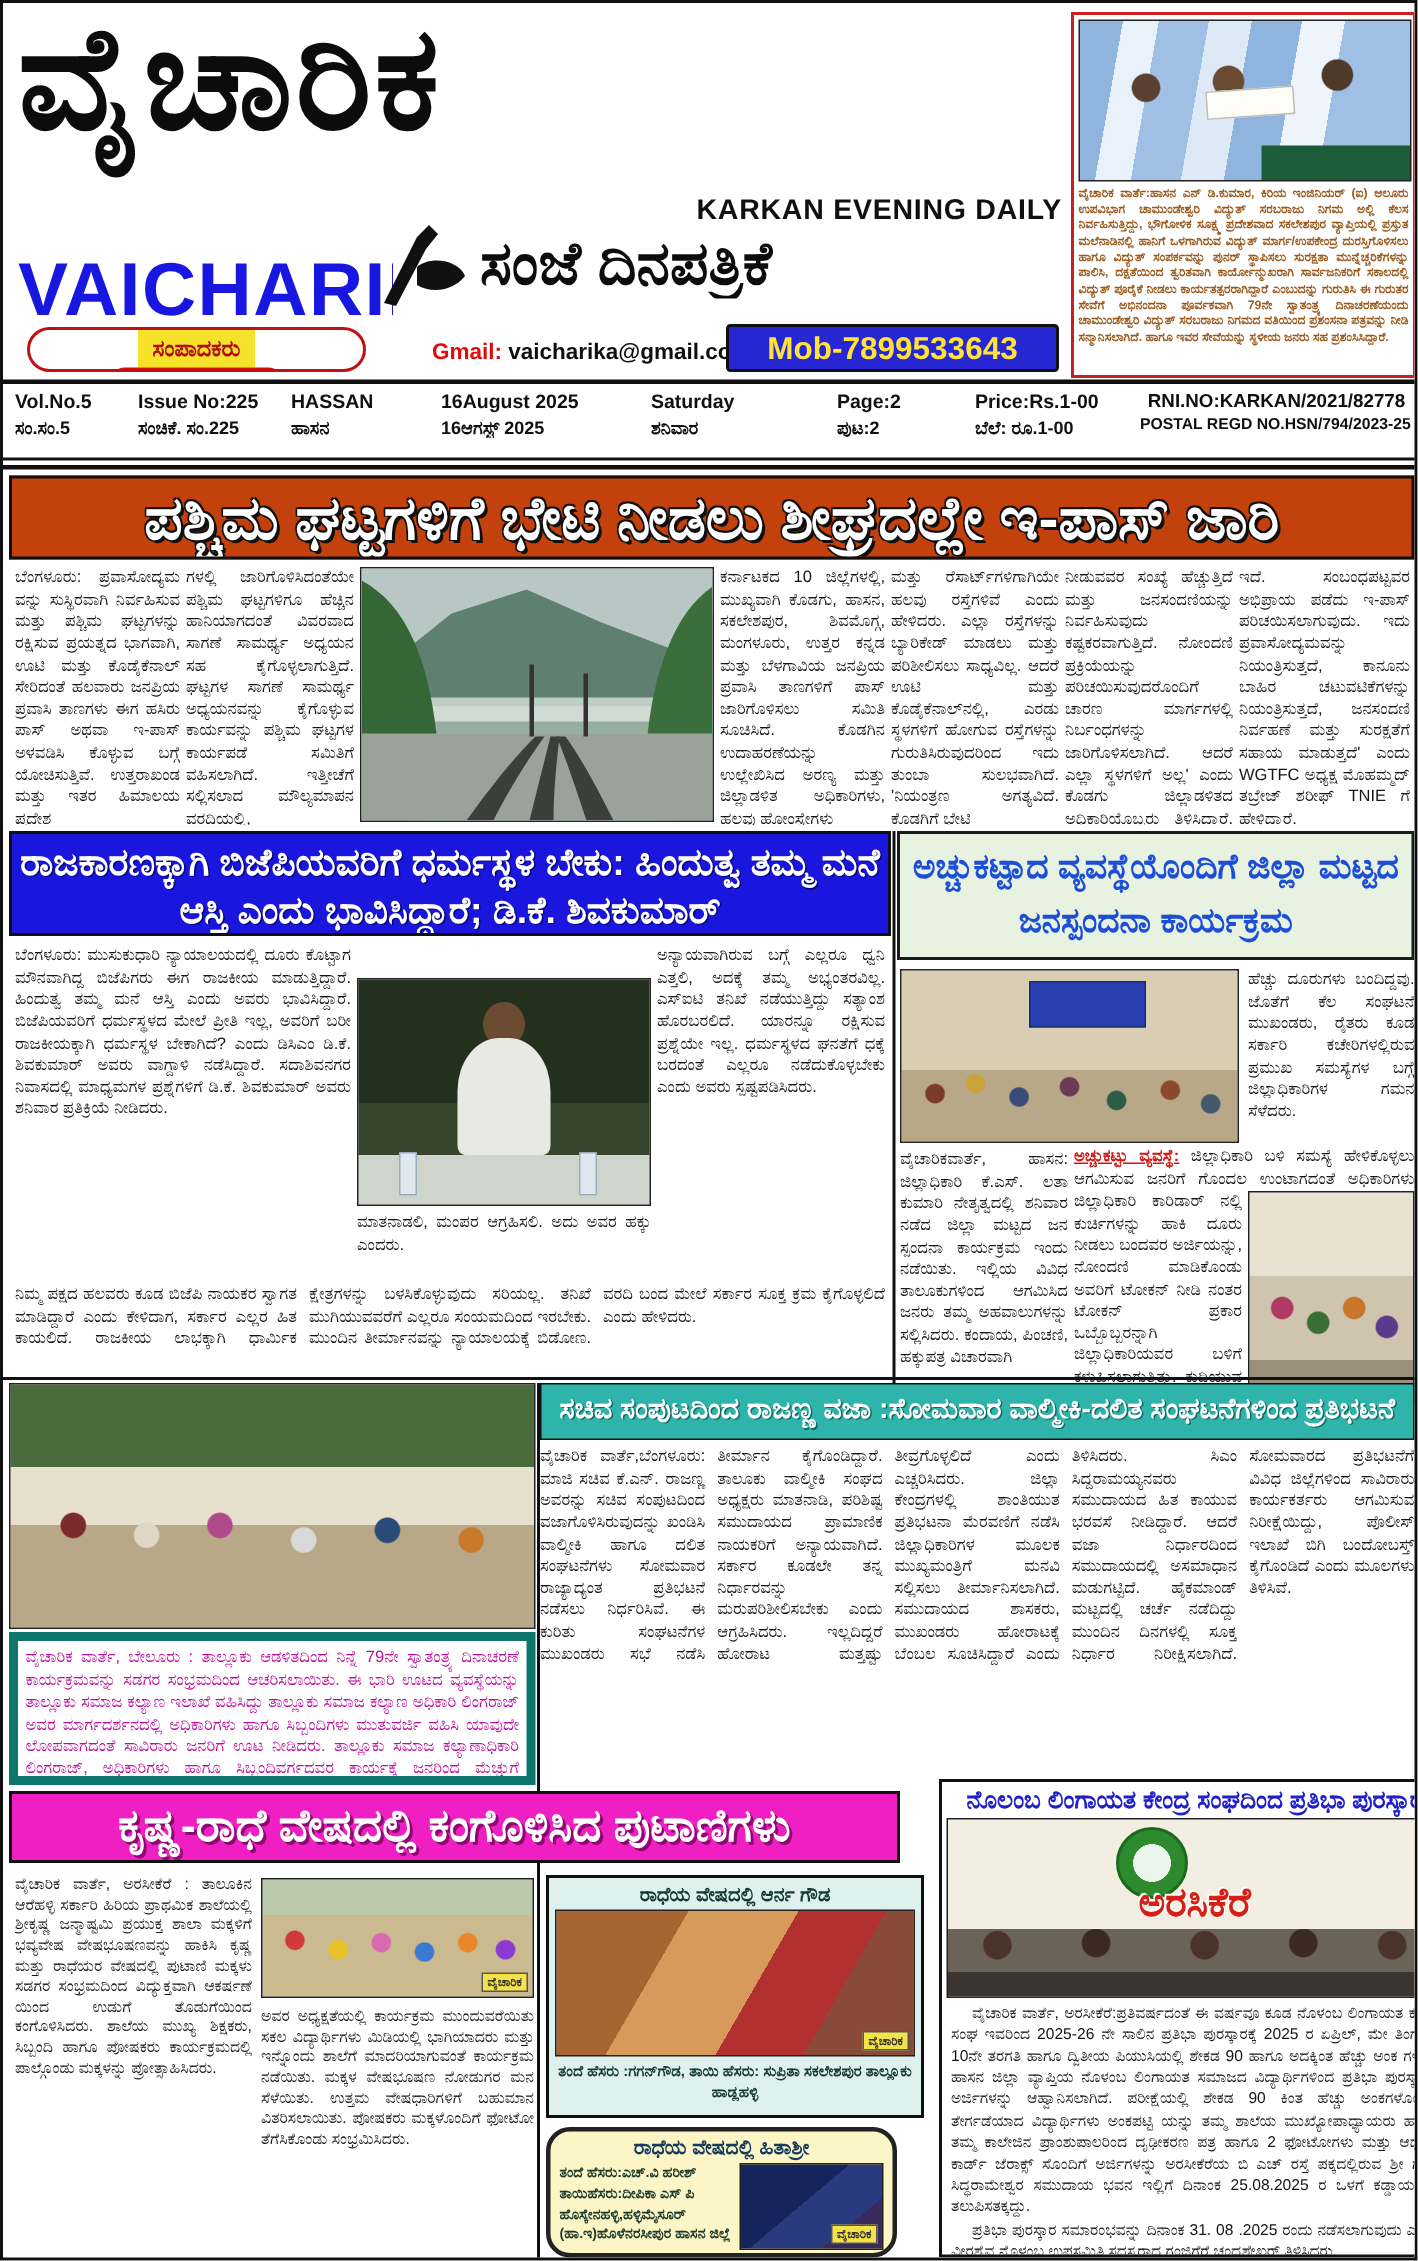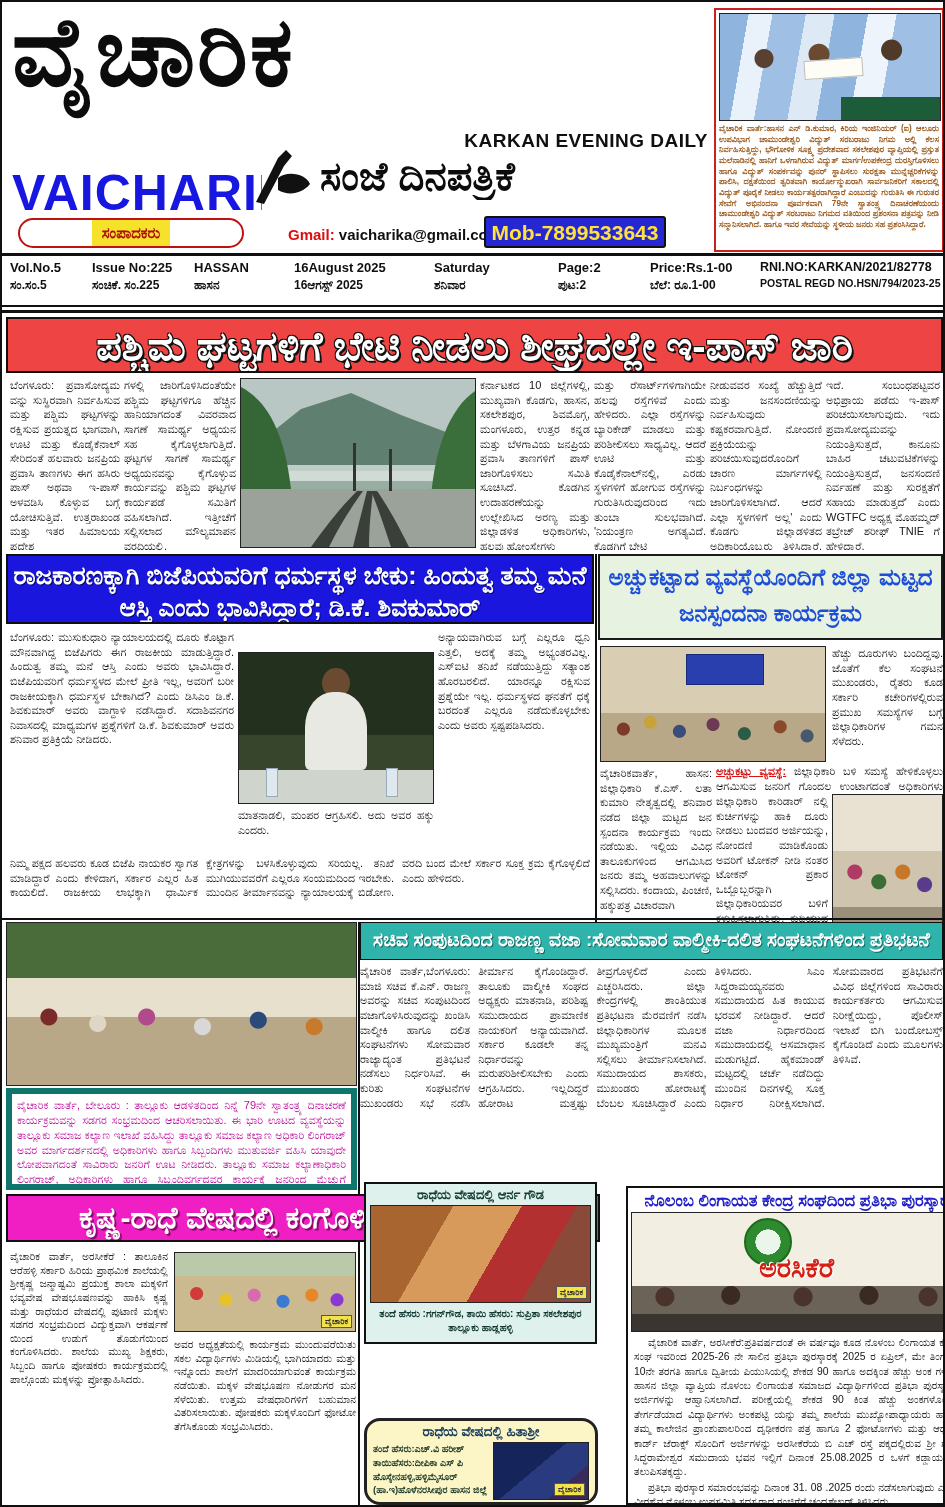--- a/index.html
+++ b/index.html
@@ -21,23 +21,23 @@
   .ed-name{background:#d81108;color:#fff;font-weight:bold;font-size:15px;padding:4px 12px;border-radius:14px;}
   .gmail-line{font-size:15px;font-weight:bold;color:#101010;}
   .gmail-line .red{color:#e00b0b;}
   .mob-box{background:#2626d2;border:2px solid #101010;color:#ffe23a;font-weight:bold;font-size:21px;
            text-align:center;line-height:30px;border-radius:3px;}
   .m-photo-box{border:2px solid #c92020;padding:3px;background:#fff;}
   .m-caption{font-size:8.2px;line-height:1.3;color:#9a5a1d;font-weight:bold;text-align:justify;margin-top:3px;}
   
   .info-cell .r1{font-size:13px;font-weight:bold;color:#101010;white-space:nowrap;}
   .info-cell .r2{font-size:12px;font-weight:bold;color:#101010;white-space:nowrap;margin-top:3px;}
-  .info-cell.small .r1{font-size:12.5px;} .info-cell.small .r2{font-size:10.5px;}
-  
-  .banner-red{background:#ef4444;border:2px solid #101010;color:#fff;font-weight:bold;font-size:40px;
+  .info-cell.small .r1{font-size:12.5px;text-align:center;} .info-cell.small .r2{font-size:10.5px;}
+  
+  .banner-red{background:#c2410c;border:2px solid #101010;color:#fff;font-weight:bold;font-size:40px;
               text-align:center;line-height:54px;white-space:nowrap;
               text-shadow:2px 2px 0 #101010,-1px -1px 0 #101010,1px -1px 0 #101010,-1px 1px 0 #101010;}
   .head-blue{background:#1b16dd;border:2px solid #101010;color:#fff;font-weight:bold;font-size:25px;
              text-align:center;line-height:1.28;padding-top:3px;
              text-shadow:1px 1px 0 #00087a;}
   .head-green{background:#e8f2e0;border:2px solid #1a1a1a;color:#1d4ed8;font-weight:bold;font-size:23px;
               text-align:center;line-height:1.55;padding-top:4px;}
   .head-teal{background:#2eb4ab;border:1px solid #101010;color:#fff;font-weight:bold;font-size:19px;
              text-align:center;line-height:34px;white-space:nowrap;text-shadow:1px 1px 0 #0c6b64;}
   .head-pink{background:#f01fc4;border:2px solid #101010;color:#fff;font-weight:bold;font-size:30px;
@@ -137,21 +137,21 @@
   <div class="abs m-tag-kn" style="left:318px;top:152px;width:392px;">ಸಂಜೆ ದಿನಪತ್ರಿಕೆ</div>
 
   <div class="abs ed-box" style="left:16px;top:216px;width:226px;">
     <span class="ed-label">ಸಂಪಾದಕರು</span>
     <span class="ed-name">ವೆಂಕಟೇಶ್ ಬಿ.ಎಸ್.</span>
   </div>
   <div class="abs gmail-line" style="left:286px;top:224px;width:240px;">
     <span class="red">Gmail:</span>
     <span>vaicharika@gmail.com</span>
   </div>
-  <div class="abs mob-box" style="left:482px;top:214px;width:182px;height:32px;">Mob-7899533643</div>
+  <div class="abs mob-box" style="left:482px;top:214px;width:222px;height:32px;">Mob-7899533643</div>
 
   <div class="abs m-photo-box" style="left:712px;top:6px;width:230px;height:244px;">
     <div class="photo cert-photo" style="position:relative;width:100%;height:106px;">
       <div class="cert-paper"></div>
       <div class="cert-table"></div>
     </div>
     <div class="m-caption">ವೈಚಾರಿಕ ವಾರ್ತೆ:ಹಾಸನ ಎನ್ ಡಿ.ಕುಮಾರ, ಕಿರಿಯ ಇಂಜಿನಿಯರ್ (ಐ) ಆಲೂರು ಉಪವಿಭಾಗ ಚಾಮುಂಡೇಶ್ವರಿ ವಿದ್ಯುತ್ ಸರಬರಾಜು ನಿಗಮ ಅಲ್ಲಿ ಕೆಲಸ ನಿರ್ವಹಿಸುತ್ತಿದ್ದು, ಭೌಗೋಳಿಕ ಸೂಕ್ಷ್ಮ ಪ್ರದೇಶವಾದ ಸಕಲೇಶಪುರ ವ್ಯಾಪ್ತಿಯಲ್ಲಿ ಪ್ರಸ್ತುತ ಮಲೆನಾಡಿನಲ್ಲಿ ಹಾನಿಗೆ ಒಳಗಾಗಿರುವ ವಿದ್ಯುತ್ ಮಾರ್ಗ/ಉಪಕೇಂದ್ರ ದುರಸ್ತಿಗೊಳಿಸಲು ಹಾಗೂ ವಿದ್ಯುತ್ ಸಂಪರ್ಕವನ್ನು ಪುನರ್ ಸ್ಥಾಪಿಸಲು ಸುರಕ್ಷತಾ ಮುನ್ನೆಚ್ಚರಿಕೆಗಳನ್ನು ಪಾಲಿಸಿ, ದಕ್ಷತೆಯಿಂದ ತ್ವರಿತವಾಗಿ ಕಾರ್ಯೋನ್ಮುಖರಾಗಿ ಸಾರ್ವಜನಿಕರಿಗೆ ಸಕಾಲದಲ್ಲಿ ವಿದ್ಯುತ್ ಪೂರೈಕೆ ನೀಡಲು ಕಾರ್ಯತತ್ಪರರಾಗಿದ್ದಾರೆ ಎಂಬುದನ್ನು ಗುರುತಿಸಿ ಈ ಗುರುತರ ಸೇವೆಗೆ ಅಭಿನಂದನಾ ಪೂರ್ವಕವಾಗಿ 79ನೇ ಸ್ವಾತಂತ್ರ್ಯ ದಿನಾಚರಣೆಯಂದು ಚಾಮುಂಡೇಶ್ವರಿ ವಿದ್ಯುತ್ ಸರಬರಾಜು ನಿಗಮದ ವತಿಯಿಂದ ಪ್ರಶಂಸನಾ ಪತ್ರವನ್ನು ನೀಡಿ ಸನ್ಮಾನಿಸಲಾಗಿದೆ. ಹಾಗೂ ಇವರ ಸೇವೆಯನ್ನು ಸ್ಥಳೀಯ ಜನರು ಸಹ ಪ್ರಶಂಸಿಸಿದ್ದಾರೆ.</div>
   </div>
 
   <div class="rule" style="left:0;top:251px;width:945px;height:3px;"></div>
@@ -251,21 +251,21 @@
   <div class="abs body-txt col5" style="left:358px;top:962px;width:583px;height:224px;">ವೈಚಾರಿಕ ವಾರ್ತೆ,ಬೆಂಗಳೂರು: ಮಾಜಿ ಸಚಿವ ಕೆ.ಎನ್. ರಾಜಣ್ಣ ಅವರನ್ನು ಸಚಿವ ಸಂಪುಟದಿಂದ ವಜಾಗೊಳಿಸಿರುವುದನ್ನು ಖಂಡಿಸಿ ವಾಲ್ಮೀಕಿ ಹಾಗೂ ದಲಿತ ಸಂಘಟನೆಗಳು ಸೋಮವಾರ ರಾಜ್ಯಾದ್ಯಂತ ಪ್ರತಿಭಟನೆ ನಡೆಸಲು ನಿರ್ಧರಿಸಿವೆ. ಈ ಕುರಿತು ಸಂಘಟನೆಗಳ ಮುಖಂಡರು ಸಭೆ ನಡೆಸಿ ತೀರ್ಮಾನ ಕೈಗೊಂಡಿದ್ದಾರೆ. ತಾಲೂಕು ವಾಲ್ಮೀಕಿ ಸಂಘದ ಅಧ್ಯಕ್ಷರು ಮಾತನಾಡಿ, ಪರಿಶಿಷ್ಟ ಸಮುದಾಯದ ಪ್ರಾಮಾಣಿಕ ನಾಯಕರಿಗೆ ಅನ್ಯಾಯವಾಗಿದೆ. ಸರ್ಕಾರ ಕೂಡಲೇ ತನ್ನ ನಿರ್ಧಾರವನ್ನು ಮರುಪರಿಶೀಲಿಸಬೇಕು ಎಂದು ಆಗ್ರಹಿಸಿದರು. ಇಲ್ಲದಿದ್ದರೆ ಹೋರಾಟ ಮತ್ತಷ್ಟು ತೀವ್ರಗೊಳ್ಳಲಿದೆ ಎಂದು ಎಚ್ಚರಿಸಿದರು. ಜಿಲ್ಲಾ ಕೇಂದ್ರಗಳಲ್ಲಿ ಶಾಂತಿಯುತ ಪ್ರತಿಭಟನಾ ಮೆರವಣಿಗೆ ನಡೆಸಿ ಜಿಲ್ಲಾಧಿಕಾರಿಗಳ ಮೂಲಕ ಮುಖ್ಯಮಂತ್ರಿಗೆ ಮನವಿ ಸಲ್ಲಿಸಲು ತೀರ್ಮಾನಿಸಲಾಗಿದೆ. ಸಮುದಾಯದ ಶಾಸಕರು, ಮುಖಂಡರು ಹೋರಾಟಕ್ಕೆ ಬೆಂಬಲ ಸೂಚಿಸಿದ್ದಾರೆ ಎಂದು ತಿಳಿಸಿದರು. ಸಿಎಂ ಸಿದ್ದರಾಮಯ್ಯನವರು ಸಮುದಾಯದ ಹಿತ ಕಾಯುವ ಭರವಸೆ ನೀಡಿದ್ದಾರೆ. ಆದರೆ ವಜಾ ನಿರ್ಧಾರದಿಂದ ಸಮುದಾಯದಲ್ಲಿ ಅಸಮಾಧಾನ ಮಡುಗಟ್ಟಿದೆ. ಹೈಕಮಾಂಡ್ ಮಟ್ಟದಲ್ಲಿ ಚರ್ಚೆ ನಡೆದಿದ್ದು ಮುಂದಿನ ದಿನಗಳಲ್ಲಿ ಸೂಕ್ತ ನಿರ್ಧಾರ ನಿರೀಕ್ಷಿಸಲಾಗಿದೆ. ಸೋಮವಾರದ ಪ್ರತಿಭಟನೆಗೆ ವಿವಿಧ ಜಿಲ್ಲೆಗಳಿಂದ ಸಾವಿರಾರು ಕಾರ್ಯಕರ್ತರು ಆಗಮಿಸುವ ನಿರೀಕ್ಷೆಯಿದ್ದು, ಪೊಲೀಸ್ ಇಲಾಖೆ ಬಿಗಿ ಬಂದೋಬಸ್ತ್ ಕೈಗೊಂಡಿದೆ ಎಂದು ಮೂಲಗಳು ತಿಳಿಸಿವೆ.</div>
   <div class="rule" style="left:356px;top:920px;width:2px;height:585px;"></div>
 
   <div class="abs head-pink" style="left:4px;top:1192px;width:594px;height:48px;">ಕೃಷ್ಣ-ರಾಧೆ ವೇಷದಲ್ಲಿ ಕಂಗೊಳಿಸಿದ ಪುಟಾಣಿಗಳು</div>
   <div class="abs body-sm" style="left:8px;top:1248px;width:158px;height:255px;">ವೈಚಾರಿಕ ವಾರ್ತೆ, ಅರಸೀಕೆರೆ : ತಾಲೂಕಿನ ಆರೆಹಳ್ಳಿ ಸರ್ಕಾರಿ ಹಿರಿಯ ಪ್ರಾಥಮಿಕ ಶಾಲೆಯಲ್ಲಿ ಶ್ರೀಕೃಷ್ಣ ಜನ್ಮಾಷ್ಟಮಿ ಪ್ರಯುಕ್ತ ಶಾಲಾ ಮಕ್ಕಳಿಗೆ ಭವ್ಯವೇಷ ವೇಷಭೂಷಣವನ್ನು ಹಾಕಿಸಿ ಕೃಷ್ಣ ಮತ್ತು ರಾಧೆಯರ ವೇಷದಲ್ಲಿ ಪುಟಾಣಿ ಮಕ್ಕಳು ಸಡಗರ ಸಂಭ್ರಮದಿಂದ ವಿದ್ಯುಕ್ತವಾಗಿ ಆಕರ್ಷಣೆ ಯಿಂದ ಉಡುಗೆ ತೊಡುಗೆಯಿಂದ ಕಂಗೊಳಿಸಿದರು. ಶಾಲೆಯ ಮುಖ್ಯ ಶಿಕ್ಷಕರು, ಸಿಬ್ಬಂದಿ ಹಾಗೂ ಪೋಷಕರು ಕಾರ್ಯಕ್ರಮದಲ್ಲಿ ಪಾಲ್ಗೊಂಡು ಮಕ್ಕಳನ್ನು ಪ್ರೋತ್ಸಾಹಿಸಿದರು.</div>
   <div class="abs photo kids-photo" style="left:172px;top:1250px;width:182px;height:80px;">
     <span class="wm-chip">ವೈಚಾರಿಕ</span>
   </div>
   <div class="abs body-sm" style="left:172px;top:1336px;width:182px;height:167px;">ಅವರ ಅಧ್ಯಕ್ಷತೆಯಲ್ಲಿ ಕಾರ್ಯಕ್ರಮ ಮುಂದುವರೆಯಿತು ಸಕಲ ವಿದ್ಯಾರ್ಥಿಗಳು ಮಿಡಿಯಲ್ಲಿ ಭಾಗಿಯಾದರು ಮತ್ತು ಇನ್ನೊಂದು ಶಾಲೆಗೆ ಮಾದರಿಯಾಗುವಂತೆ ಕಾರ್ಯಕ್ರಮ ನಡೆಯಿತು. ಮಕ್ಕಳ ವೇಷಭೂಷಣ ನೋಡುಗರ ಮನ ಸೆಳೆಯಿತು. ಉತ್ತಮ ವೇಷಧಾರಿಗಳಿಗೆ ಬಹುಮಾನ ವಿತರಿಸಲಾಯಿತು. ಪೋಷಕರು ಮಕ್ಕಳೊಂದಿಗೆ ಫೋಟೋ ತೆಗೆಸಿಕೊಂಡು ಸಂಭ್ರಮಿಸಿದರು.</div>
 
-  <div class="abs box1" style="left:362px;top:1180px;width:233px;height:162px;">
+  <div class="abs box1" style="left:362px;top:1248px;width:252px;height:162px;">
     <div class="box1-title">ರಾಧೆಯ ವೇಷದಲ್ಲಿ ಆರ್ನ ಗೌಡ</div>
     <div class="photo radha-photo" style="position:relative;margin:2px 4px;height:96px;">
       <span class="wm-chip">ವೈಚಾರಿಕ</span>
     </div>
     <div class="box1-cap">ತಂದೆ ಹೆಸರು :ಗಗನ್‌ಗೌಡ, ತಾಯಿ ಹೆಸರು: ಸುಪ್ರಿತಾ ಸಕಲೇಶಪುರ ತಾಲ್ಲೂಕು ಹಾಡ್ಲಹಳ್ಳಿ</div>
   </div>
   <div class="abs box2" style="left:362px;top:1416px;width:234px;height:87px;">
     <div class="box2-title">ರಾಧೆಯ ವೇಷದಲ್ಲಿ ಹಿತಾಶ್ರೀ</div>
     <div style="display:flex;gap:4px;padding:2px 6px;">
       <div class="box2-txt" style="width:122px;">ತಂದೆ ಹೆಸರು:ಎಚ್.ವಿ ಹರೀಶ್ ತಾಯಿಹೆಸರು:ದೀಪಿಕಾ ಎಸ್ ಪಿ ಹೊಸ್ಕೇನಹಳ್ಳಿ,ಹಳ್ಳಿಮೈಸೂರ್ (ಹಾ.ಇ)ಹೊಳೆನರಸೀಪುರ ಹಾಸನ ಜಿಲ್ಲೆ</div>

